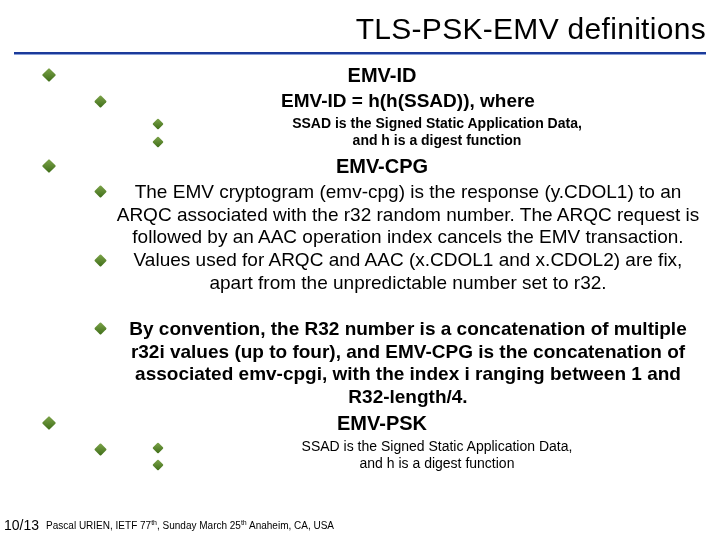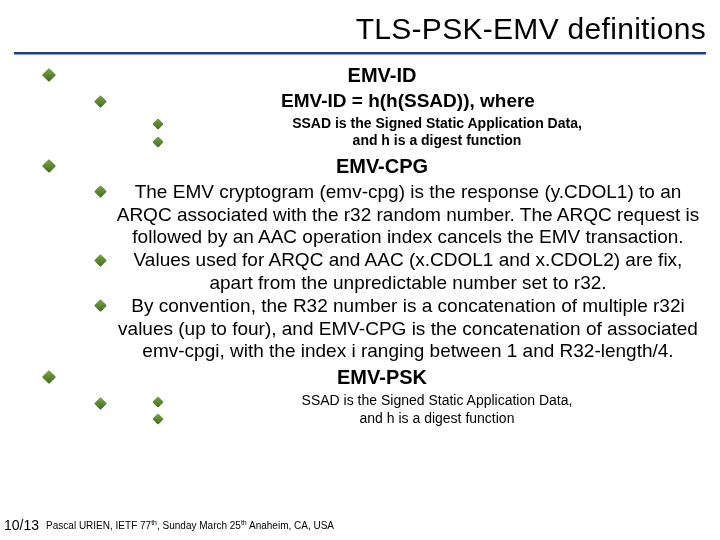--- a/index.html
+++ b/index.html
@@ -106,21 +106,21 @@
             </ul>
           </li>
         </ul>
       </li>
 
       <li class="l1">
         <span>EMV-CPG</span>
         <ul class="lvl l2-ul">
           <li class="l2" style="font-weight:400;">The EMV cryptogram (emv-cpg) is the response (y.CDOL1) to an ARQC associated with the r32 random number. The ARQC request is followed by an AAC operation index cancels the EMV transaction.</li>
           <li class="l2" style="font-weight:400;">Values used for ARQC and AAC (x.CDOL1 and x.CDOL2) are fix, apart from the unpredictable number set to r32.</li>
-          <li class="l2" style="font-weight:400;">By convention, the R32 number is a concatenation of multiple r32i values (up to four), and EMV-CPG is the concatenation of associated emv-cpgi, with the index i ranging between 1 and R32-length/4.</li>
+          <li class="l2" style="font-weight:700;margin-top:23px;">By convention, the R32 number is a concatenation of multiple r32i values (up to four), and EMV-CPG is the concatenation of associated emv-cpgi, with the index i ranging between 1 and R32-length/4.</li>
         </ul>
       </li>
 
       <li class="l1">
         <span>EMV-PSK</span>
         <ul class="lvl l2-ul">
           <li class="l2" style="font-weight:400;">
             <ul class="lvl l3-ul">
               <li class="l3">SSAD is the Signed Static Application Data,</li>
               <li class="l3">and h is a digest function</li>

